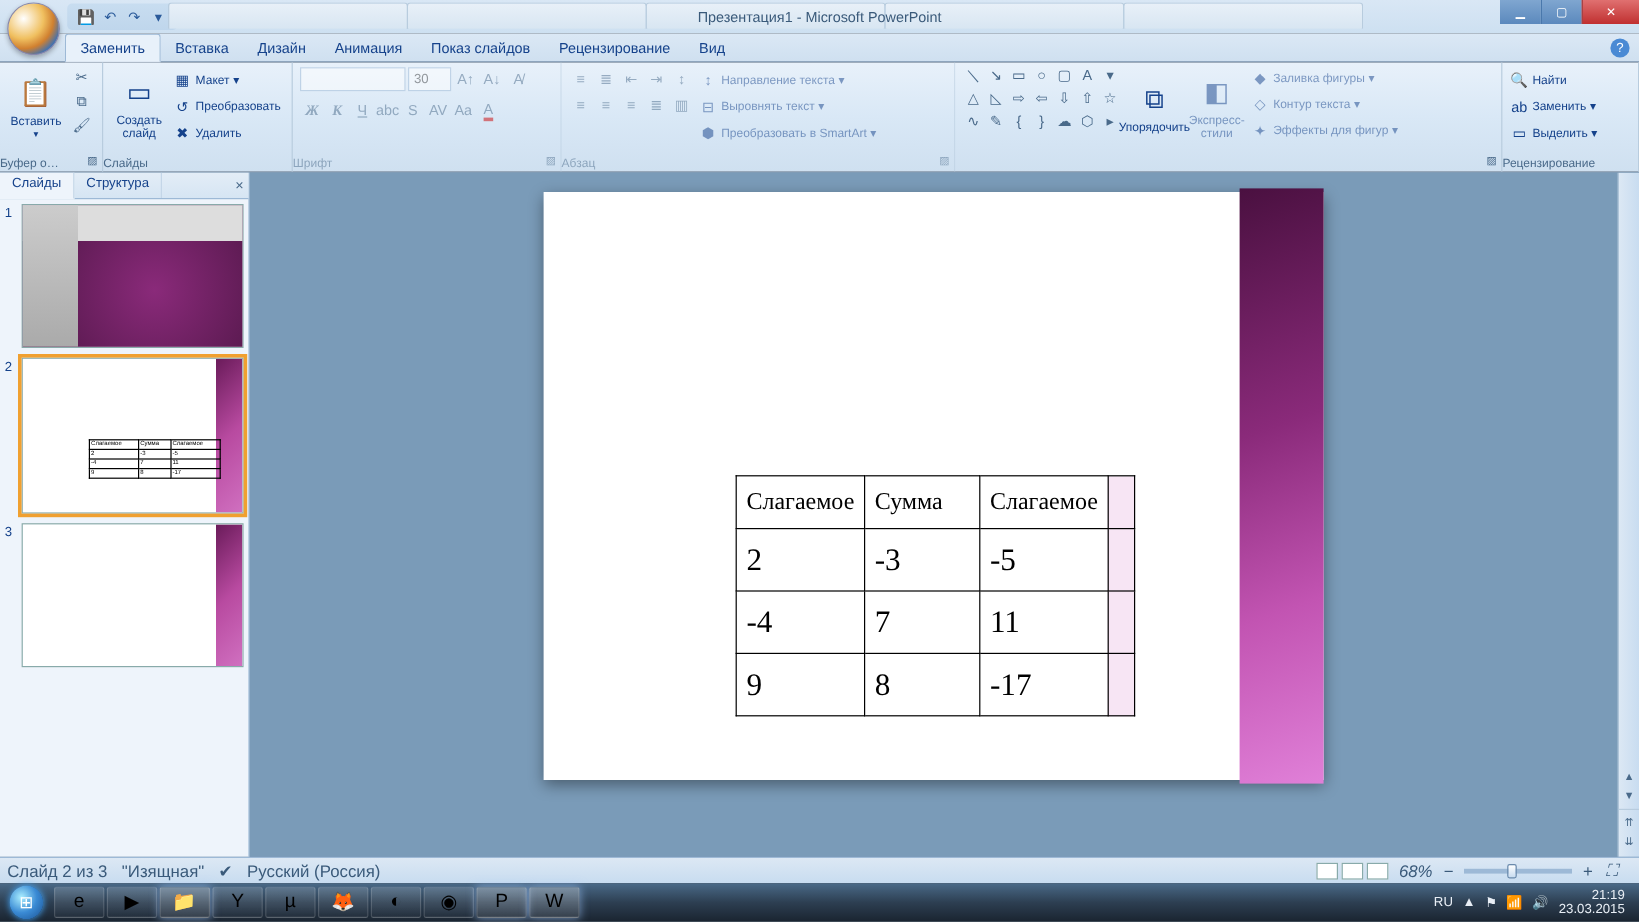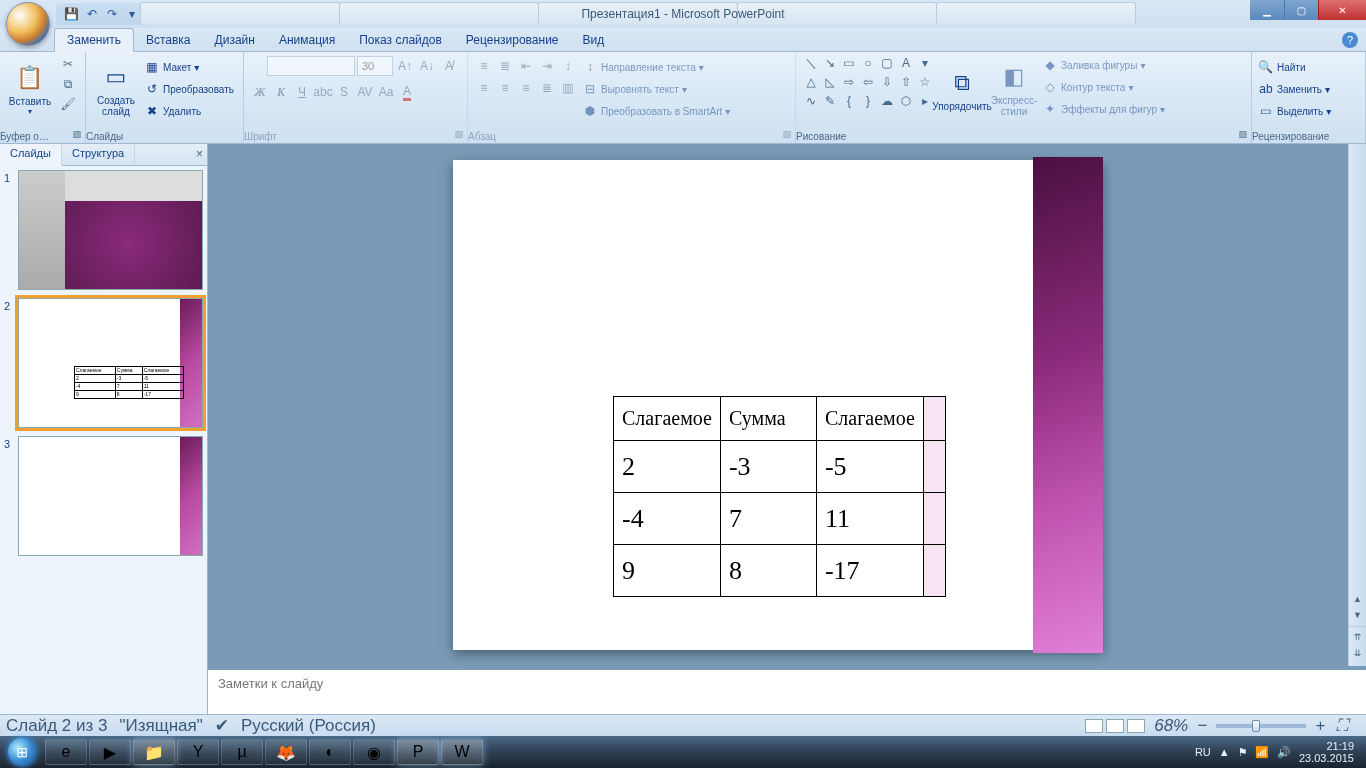--- a/index.html
+++ b/index.html
@@ -79,21 +79,21 @@
 .slide-table td { border: 1.5px solid #000; font-family: "Times New Roman", serif; font-size: 26px; padding: 4px 8px; min-width: 96px; height: 52px; vertical-align: middle; }
 .slide-table .hdr td { font-size: 20px; height: 44px; }
 .slide-table td.last { min-width: 22px; width: 22px; background: rgba(200,80,180,.15); border: 1.5px solid #000; }
 
 .vscroll { width: 18px; background: linear-gradient(90deg,#dce8f4,#c8dcf0); display: flex; flex-direction: column; align-items: center; justify-content: flex-end; padding-bottom: 4px; gap: 2px; border-left: 1px solid #b8ccde; }
 .vs-btn { width: 14px; height: 14px; font-size: 9px; color: #4a6a8a; text-align: center; cursor: pointer; }
 
 .notes { height: 58px; background: #fff; border-top: 4px solid #7a9bb8; padding: 6px 10px; font-size: 13px; color: #777; }
 
 
-.statusbar { position: absolute; bottom: 0; left: 0; right: 0; height: 22px; background: linear-gradient(#dce8f4,#c8dcf0); border-top: 1px solid #9db9d6; display: flex; align-items: center; font-size: 17px; color: #3a5a7a; padding: 0 6px; }
+.statusbar { position: absolute; bottom: 0; left: 0; right: 0; height: 22px; background: linear-gradient(#dce8f4,#c8dcf0); border-top: 1px solid #9db9d6; display: flex; align-items: center; font-size: 14px; color: #3a5a7a; padding: 0 6px; }
 .statusbar > div { margin-right: 12px; display: flex; align-items: center; gap: 3px; }
 .status-right { margin-left: auto; margin-right: 0; font-style: italic; }
 .view-btn { width: 18px; height: 14px; border: 1px solid #8aa; background: #fff; cursor: pointer; }
 .zoom-slider { width: 90px; height: 4px; background: #9db9d6; position: relative; margin: 0 6px; }
 .zoom-thumb { position: absolute; left: 40%; top: -4px; width: 8px; height: 12px; background: linear-gradient(#fff,#c8dcf0); border: 1px solid #6a8aac; border-radius: 2px; }
 
 
 .taskbar { position: absolute; bottom: 0; left: 0; right: 0; height: 32px; background: linear-gradient(#4a6a88,#2d3f52 50%,#1a2430); display: none; }
 body.with-taskbar .taskbar { display: flex; align-items: center; }
 body.with-taskbar .statusbar { bottom: 32px; }
@@ -178,21 +178,21 @@
             <div class="ico">✖</div>
             <span>Удалить</span>
           </div>
       </div>
     </div>
     <div class="rgroup-label">Слайды</div>
   </div>
 
   <div class="rgroup disabled" style="width:224px">
     <div class="rgroup-body col">
-      <div style="display:flex;gap:2px;margin:2px 17px">
+      <div style="display:flex;gap:2px;margin:2px 0">
         <input class="font-box" value="" style="">
         <input class="size-box" value="30" style="">
         <div class="fbtn">A↑</div>
         <div class="fbtn">A↓</div>
         <div class="fbtn">A̸</div>
       </div>
       <div style="display:flex;gap:1px">
         <div class="fbtn b">Ж</div>
         <div class="fbtn b">К</div>
         <div class="fbtn">
@@ -271,21 +271,20 @@
       <div class="big-btn disabled">
         <div class="ico">◧</div>
         <span>Экспресс-стили</span>
       </div>
       <div class="col disabled">
         <div class="small-row"><div class="ico">◆</div><span>Заливка фигуры</span> ▾</div>
         <div class="small-row"><div class="ico">◇</div><span>Контур текста</span> ▾</div>
         <div class="small-row"><div class="ico">✦</div><span>Эффекты для фигур</span> ▾</div>
       </div>
     </div>
-    <div class="rgroup-label">Рисование</div>
     <div class="dlauncher">▨</div>
   </div>
 
   <div class="rgroup" style="flex:1">
     <div class="rgroup-body">
       <div class="col" style="padding-top:2px">
         <div class="small-row">
             <div class="ico">🔍</div>
             <span>Найти</span>
           </div>
@@ -392,21 +391,20 @@
         </div>
       </div>
       <div class="vscroll">
         <div class="vs-btn">▲</div>
         <div class="vs-btn">▼</div>
         <div style="height:4px;width:100%;border-top:1px solid #b8ccde"></div>
         <div class="vs-btn">⇈</div>
         <div class="vs-btn">⇊</div>
       </div>
     </div>
-    <div class="notes">Заметки к слайду</div>
   </div>
 </div>
 
 <div class="statusbar">
   <div>Слайд 2 из 3</div>
   <div>"Изящная"</div>
   <div>
       <span>✔</span>
     </div>
   <div>Русский (Россия)</div>

